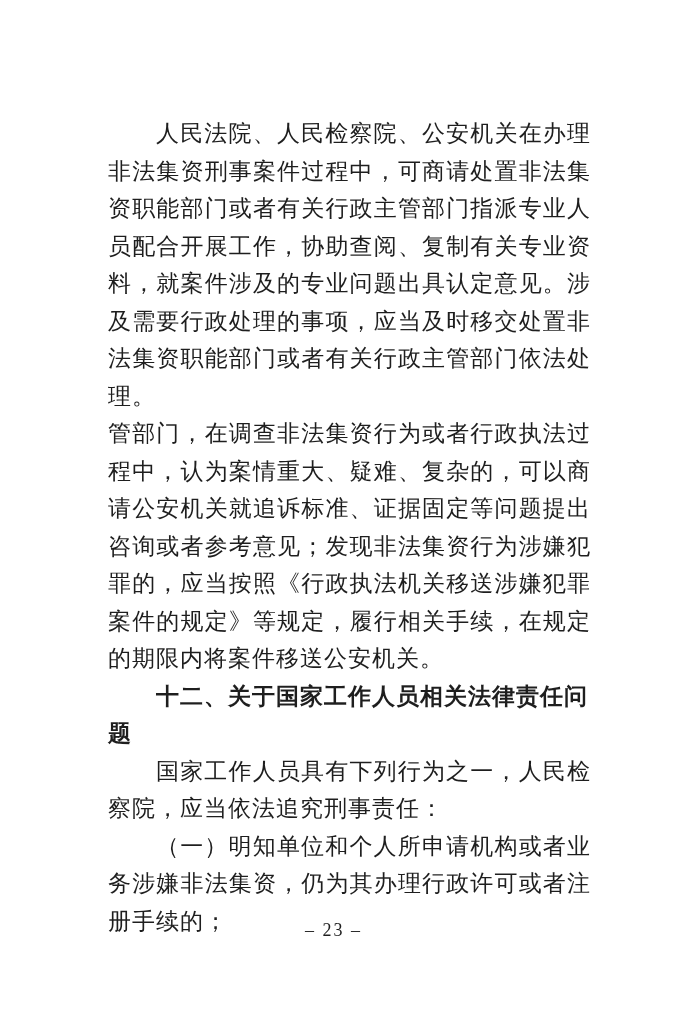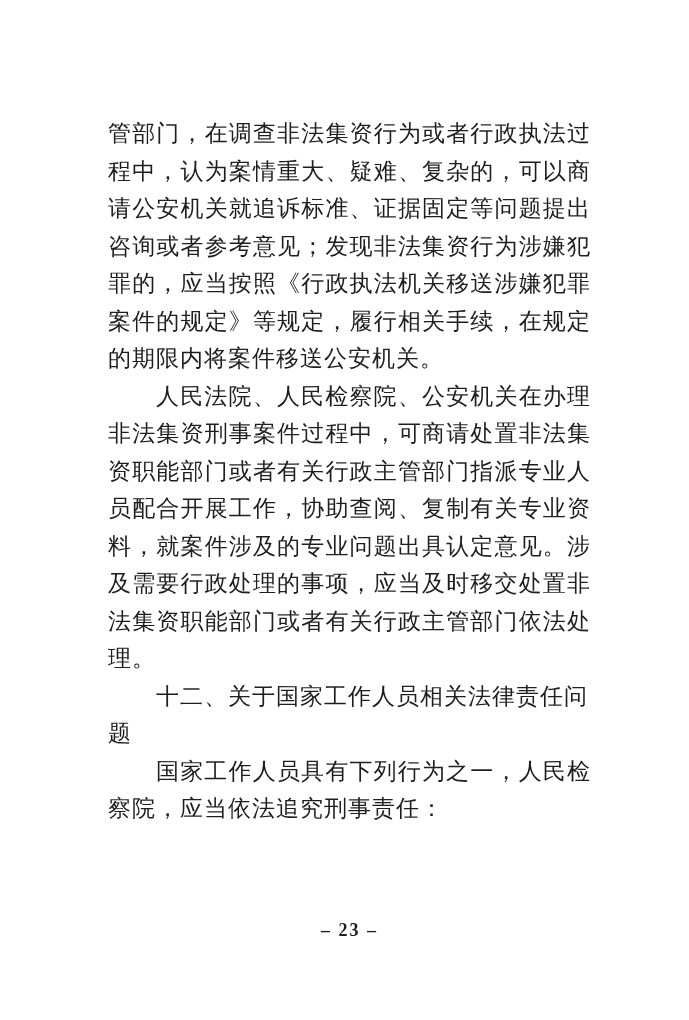--- a/index.html
+++ b/index.html
@@ -32,39 +32,39 @@
     line-height: 37.5px;
     letter-spacing: 1px;
     text-align: justify;
     text-justify: inter-character;
     word-break: break-all;
   }
   .para.indent {
     text-indent: 48px;
   }
   .para.heading {
-    font-weight: normal;
+    font-weight: bold;
     text-align: left;
   }
   .footer {
     position: absolute;
-    left: 108px;
+    left: 92px;
     top: 920px;
     width: 483px;
     text-align: center;
     font-size: 18px;
     letter-spacing: 2px;
     color: #1e1e1e;
-    font-weight: bold;
   }
 </style>
 </head>
 <body>
 
 <div class="page">
   <div class="content">
+    <p class="para indent">人民法院、人民检察院、公安机关在办理非法集资刑事案件过程中，可商请处置非法集资职能部门或者有关行政主管部门指派专业人员配合开展工作，协助查阅、复制有关专业资料，就案件涉及的专业问题出具认定意见。涉及需要行政处理的事项，应当及时移交处置非法集资职能部门或者有关行政主管部门依法处理。</p>
     <p class="para">管部门，在调查非法集资行为或者行政执法过程中，认为案情重大、疑难、复杂的，可以商请公安机关就追诉标准、证据固定等问题提出咨询或者参考意见；发现非法集资行为涉嫌犯罪的，应当按照《行政执法机关移送涉嫌犯罪案件的规定》等规定，履行相关手续，在规定的期限内将案件移送公安机关。</p>
-    <p class="para indent">人民法院、人民检察院、公安机关在办理非法集资刑事案件过程中，可商请处置非法集资职能部门或者有关行政主管部门指派专业人员配合开展工作，协助查阅、复制有关专业资料，就案件涉及的专业问题出具认定意见。涉及需要行政处理的事项，应当及时移交处置非法集资职能部门或者有关行政主管部门依法处理。</p>
     <p class="para indent heading">十二、关于国家工作人员相关法律责任问题</p>
     <p class="para indent">国家工作人员具有下列行为之一，人民检察院，应当依法追究刑事责任：</p>
+    <p class="para indent">（一）明知单位和个人所申请机构或者业务涉嫌非法集资，仍为其办理行政许可或者注册手续的；</p>
   </div>
   <div class="footer">– 23 –</div>
 </div>
 
 </body></html>

